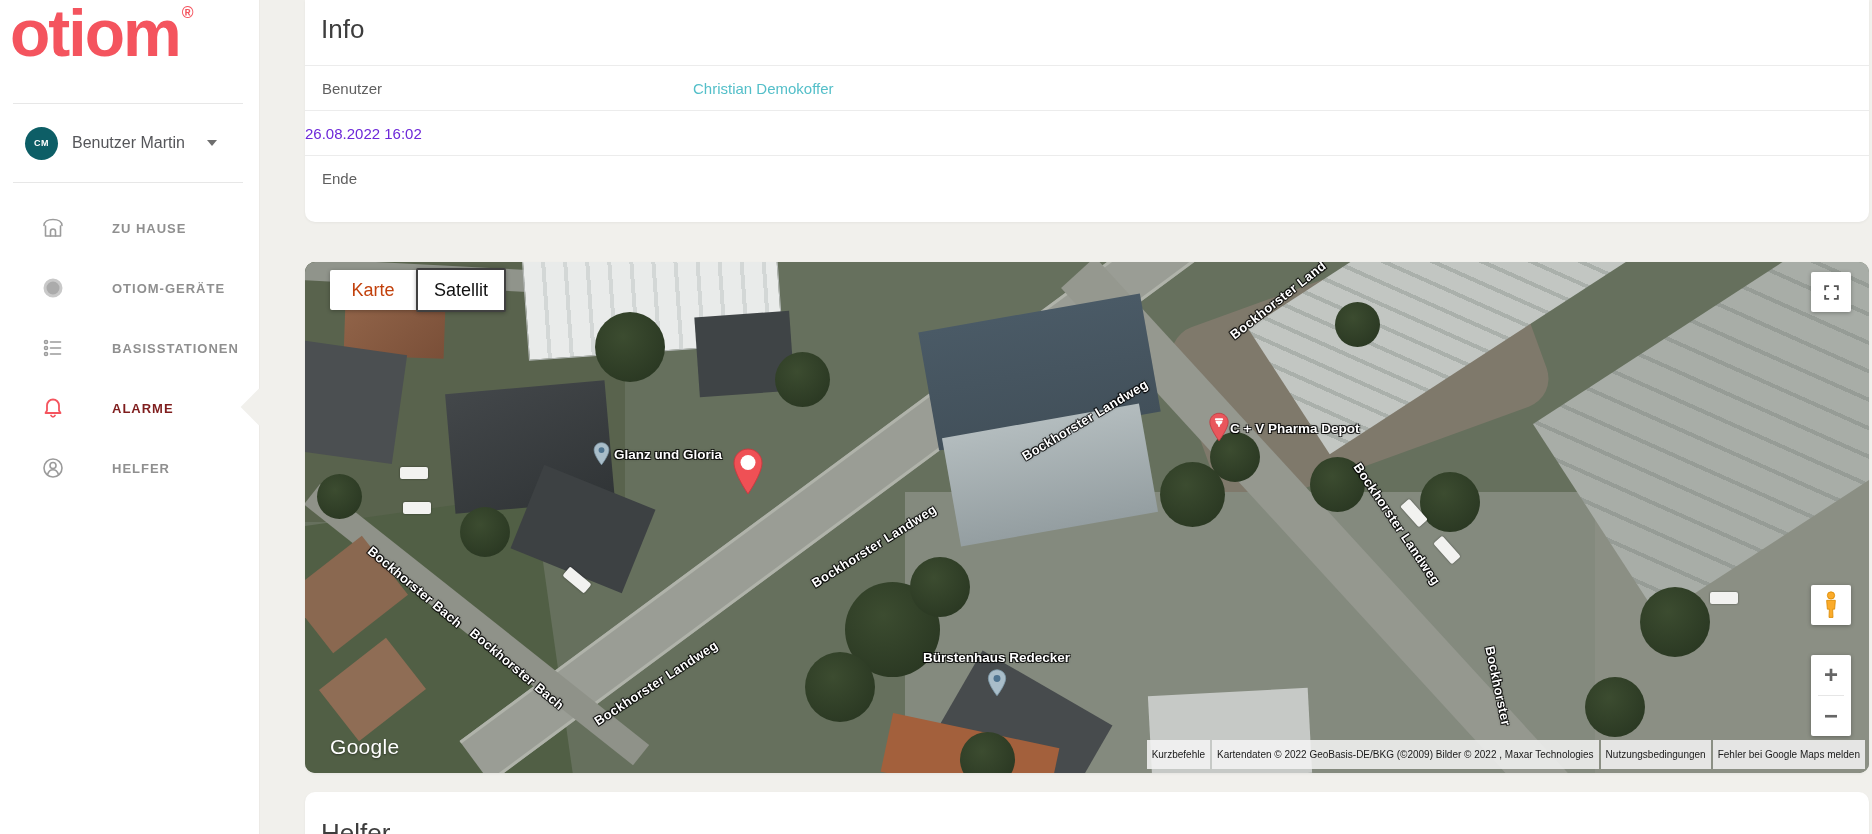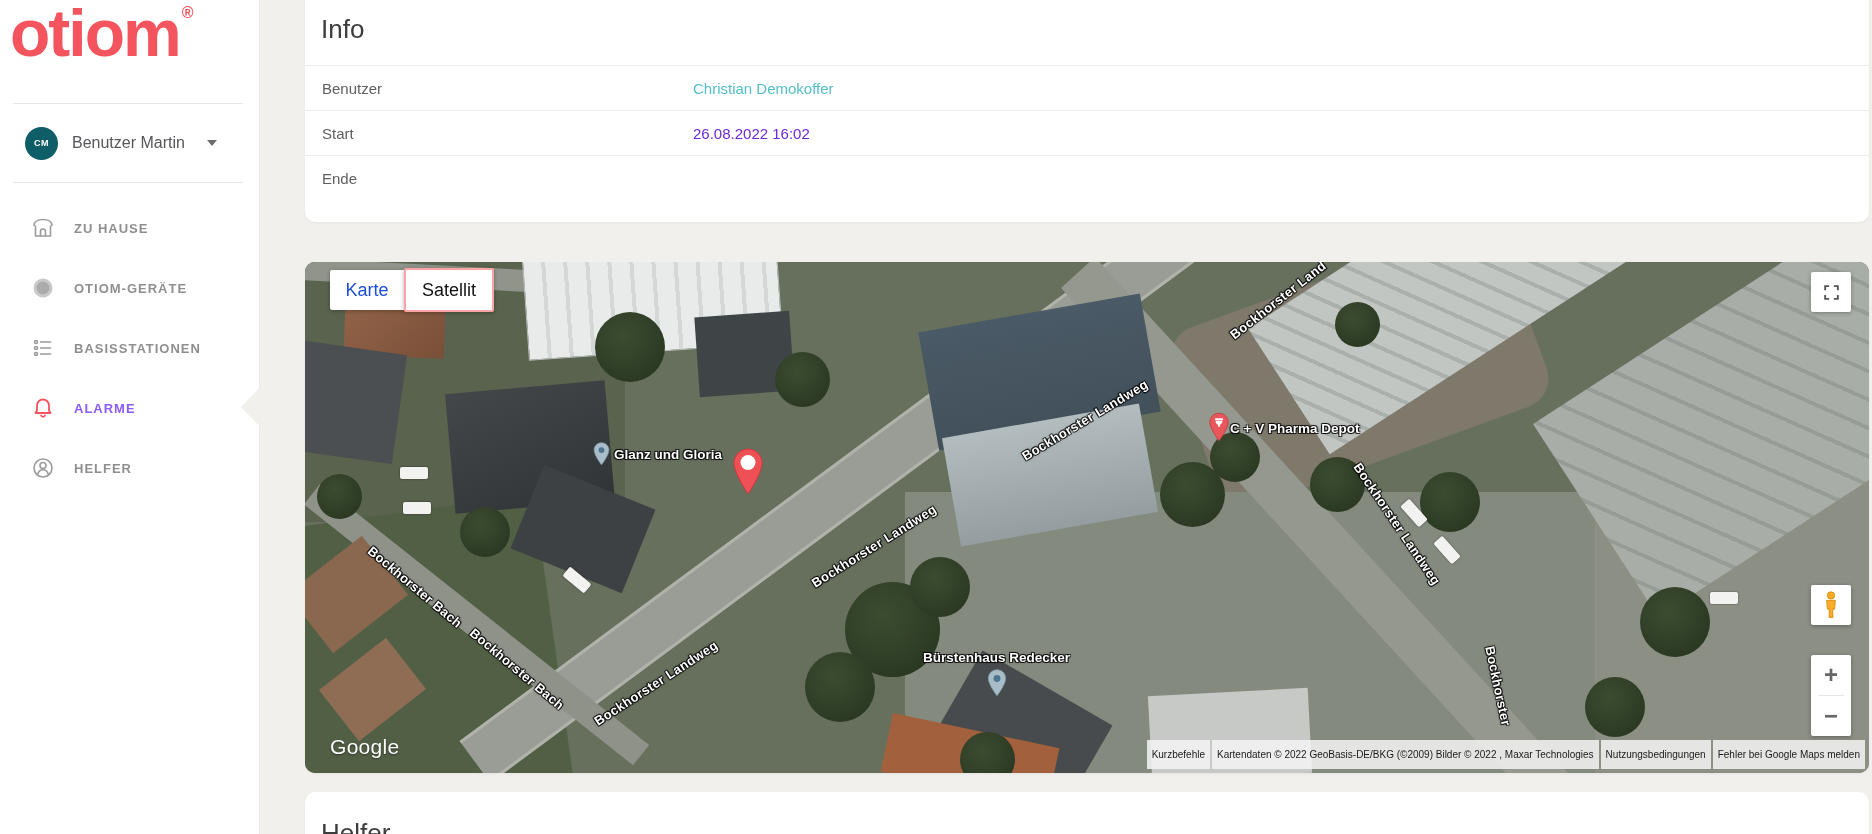--- a/index.html
+++ b/index.html
@@ -11,24 +11,24 @@
   .sidebar { position:absolute; left:0; top:0; width:260px; height:834px; background:#ffffff; z-index:5; border-right:1px solid #eceae6; }
   .logo { position:absolute; left:10px; top:0; color:#f4545e; font-size:66px; font-weight:700; letter-spacing:-2px; line-height:1; }
   .logo sup { font-size:16px; font-weight:700; letter-spacing:0; vertical-align:38px; margin-left:2px; }
   .sb-divider { position:absolute; left:13px; right:16px; height:1px; background:#e7e7e7; }
   .d1 { top:103px; } .d2 { top:182px; }
   .user-row { position:absolute; left:25px; top:124px; width:215px; height:38px; display:flex; align-items:center; cursor:pointer; }
   .avatar { width:33px; height:33px; border-radius:50%; background:#0d5e66; color:#fff; font-size:9px; font-weight:700; display:flex; align-items:center; justify-content:center; letter-spacing:.5px; }
   .user-name { margin-left:14px; font-size:16px; color:#55565a; }
   .caret { margin-left:22px; width:0; height:0; border-left:5px solid transparent; border-right:5px solid transparent; border-top:6px solid #6e6e6e; }
   .nav { position:absolute; left:0; top:198px; width:260px; }
-  .nav-item { height:60px; display:flex; align-items:center; padding-left:30px; cursor:pointer; }
+  .nav-item { height:60px; display:flex; align-items:center; padding-left:40px; cursor:pointer;gap:28px; }
   .nav-icon { width:26px; height:26px; display:flex; align-items:center; justify-content:center; }
   .nav-label { margin-left:18px; font-size:13px; font-weight:700; letter-spacing:1px; color:#8f8f8f; text-transform:uppercase; }
-  .nav-item.active .nav-label { color:#8b5cf6; }
+  .nav-item.active .nav-label { color:#7f1d1d; }
   .active-notch { position:absolute; left:246px; top:394px; width:26px; height:26px; background:#f1f0ec; transform:rotate(45deg); z-index:6; }
 
   
   .content { position:absolute; left:261px; top:0; width:1611px; height:834px; background:#f1f0ec; }
   .card { position:absolute; left:44px; width:1564px; background:#ffffff; box-shadow:0 1px 3px rgba(0,0,0,.05); }
   .info-card { top:0; height:222px; border-radius:0 0 10px 10px; }
   .panel-title { font-size:26px; color:#3d3d3d; padding:14px 0 0 16px; font-weight:400; }
   .info-head { height:65px; }
   .info-row { height:45px; border-top:1px solid #ececec; display:flex; align-items:center; font-size:15px; }
   .info-label { width:388px; padding-left:17px; color:#5f5f5f; }
@@ -69,22 +69,22 @@
   
   .street-label, .poi-name { position:absolute; white-space:nowrap; color:#fff; font-weight:700;
     text-shadow:-1px -1px 0 rgba(0,0,0,.75), 1px -1px 0 rgba(0,0,0,.75), -1px 1px 0 rgba(0,0,0,.75), 1px 1px 0 rgba(0,0,0,.75), 0 0 3px rgba(0,0,0,.5); }
   .street-label { font-size:13px; letter-spacing:.4px; transform:translate(-50%,-50%) rotate(var(--r)); z-index:4; }
   .poi { position:absolute; z-index:5; display:flex; align-items:center; }
   .poi-name { position:static; font-size:13.5px; }
   .poi-pin { margin-right:4px; display:block; }
 
   
   .maptype-bar { position:absolute; left:25px; top:8px; height:40px; display:flex; z-index:10; }
-  .btn-karte { width:74px; height:40px; background:#fff; color:#1d4ed8; font-size:18px; display:flex; align-items:center; justify-content:center; box-shadow:0 1px 4px rgba(0,0,0,.3); cursor:pointer; border-radius:2px 0 0 2px; }
-  .btn-satellit { width:90px; height:44px; margin-top:-2px; background:#fff; color:#111; font-size:18px; font-weight:500; display:flex; align-items:center; justify-content:center; border:2px solid #fca5a5; border-radius:2px; box-shadow:0 1px 4px rgba(0,0,0,.3); cursor:pointer; }
+  .btn-karte { width:86px; height:40px; background:#fff; color:#c2410c; font-size:18px; display:flex; align-items:center; justify-content:center; box-shadow:0 1px 4px rgba(0,0,0,.3); cursor:pointer; border-radius:2px 0 0 2px; }
+  .btn-satellit { width:90px; height:44px; margin-top:-2px; background:#fff; color:#111; font-size:18px; font-weight:500; display:flex; align-items:center; justify-content:center; border:2px solid #404040; border-radius:2px; box-shadow:0 1px 4px rgba(0,0,0,.3); cursor:pointer; }
   .btn-fullscreen { position:absolute; right:18px; top:10px; width:40px; height:40px; background:#fff; border-radius:2px; box-shadow:0 1px 4px rgba(0,0,0,.3); display:flex; align-items:center; justify-content:center; cursor:pointer; z-index:10; }
   .btn-pegman { position:absolute; right:18px; top:323px; width:40px; height:40px; background:#fff; border-radius:2px; box-shadow:0 1px 4px rgba(0,0,0,.3); display:flex; align-items:center; justify-content:center; cursor:pointer; z-index:10; }
   .zoom-ctrl { position:absolute; right:18px; top:393px; width:40px; height:81px; background:#fff; border-radius:2px; box-shadow:0 1px 4px rgba(0,0,0,.3); display:flex; flex-direction:column; z-index:10; }
   .zoom-btn { flex:1; display:flex; align-items:center; justify-content:center; font-size:24px; font-weight:700; color:#666; cursor:pointer; }
   .zoom-sep { height:1px; margin:0 7px; background:#e6e6e6; }
   .google-logo { position:absolute; left:25px; bottom:14px; color:#fff; font-size:21px; font-weight:400; letter-spacing:.3px; text-shadow:0 1px 2px rgba(0,0,0,.45); z-index:10; cursor:pointer; }
   .attrib { position:absolute; right:4px; bottom:4px; display:flex; gap:2px; z-index:10; font-size:10px; color:#1a1a1a; }
   .attrib span { background:rgba(245,245,245,.85); padding:9px 5px; white-space:nowrap; }
   .attrib .clickable { cursor:pointer; }
 
@@ -169,21 +169,20 @@
 
     <div class="card info-card">
       <div class="info-head">
           <div class="panel-title">Info</div>
         </div>
       <div class="info-row">
         <div class="info-label">Benutzer</div>
         <div class="info-value link">Christian Demokoffer</div>
       </div>
       <div class="info-row">
-        <div class="info-label">Start</div>
         <div class="info-value">26.08.2022 16:02</div>
       </div>
       <div class="info-row">
         <div class="info-label">Ende</div>
         <div class="info-value"></div>
       </div>
     </div>
 
     <div class="card map-card">
       <div class="map-scene">

